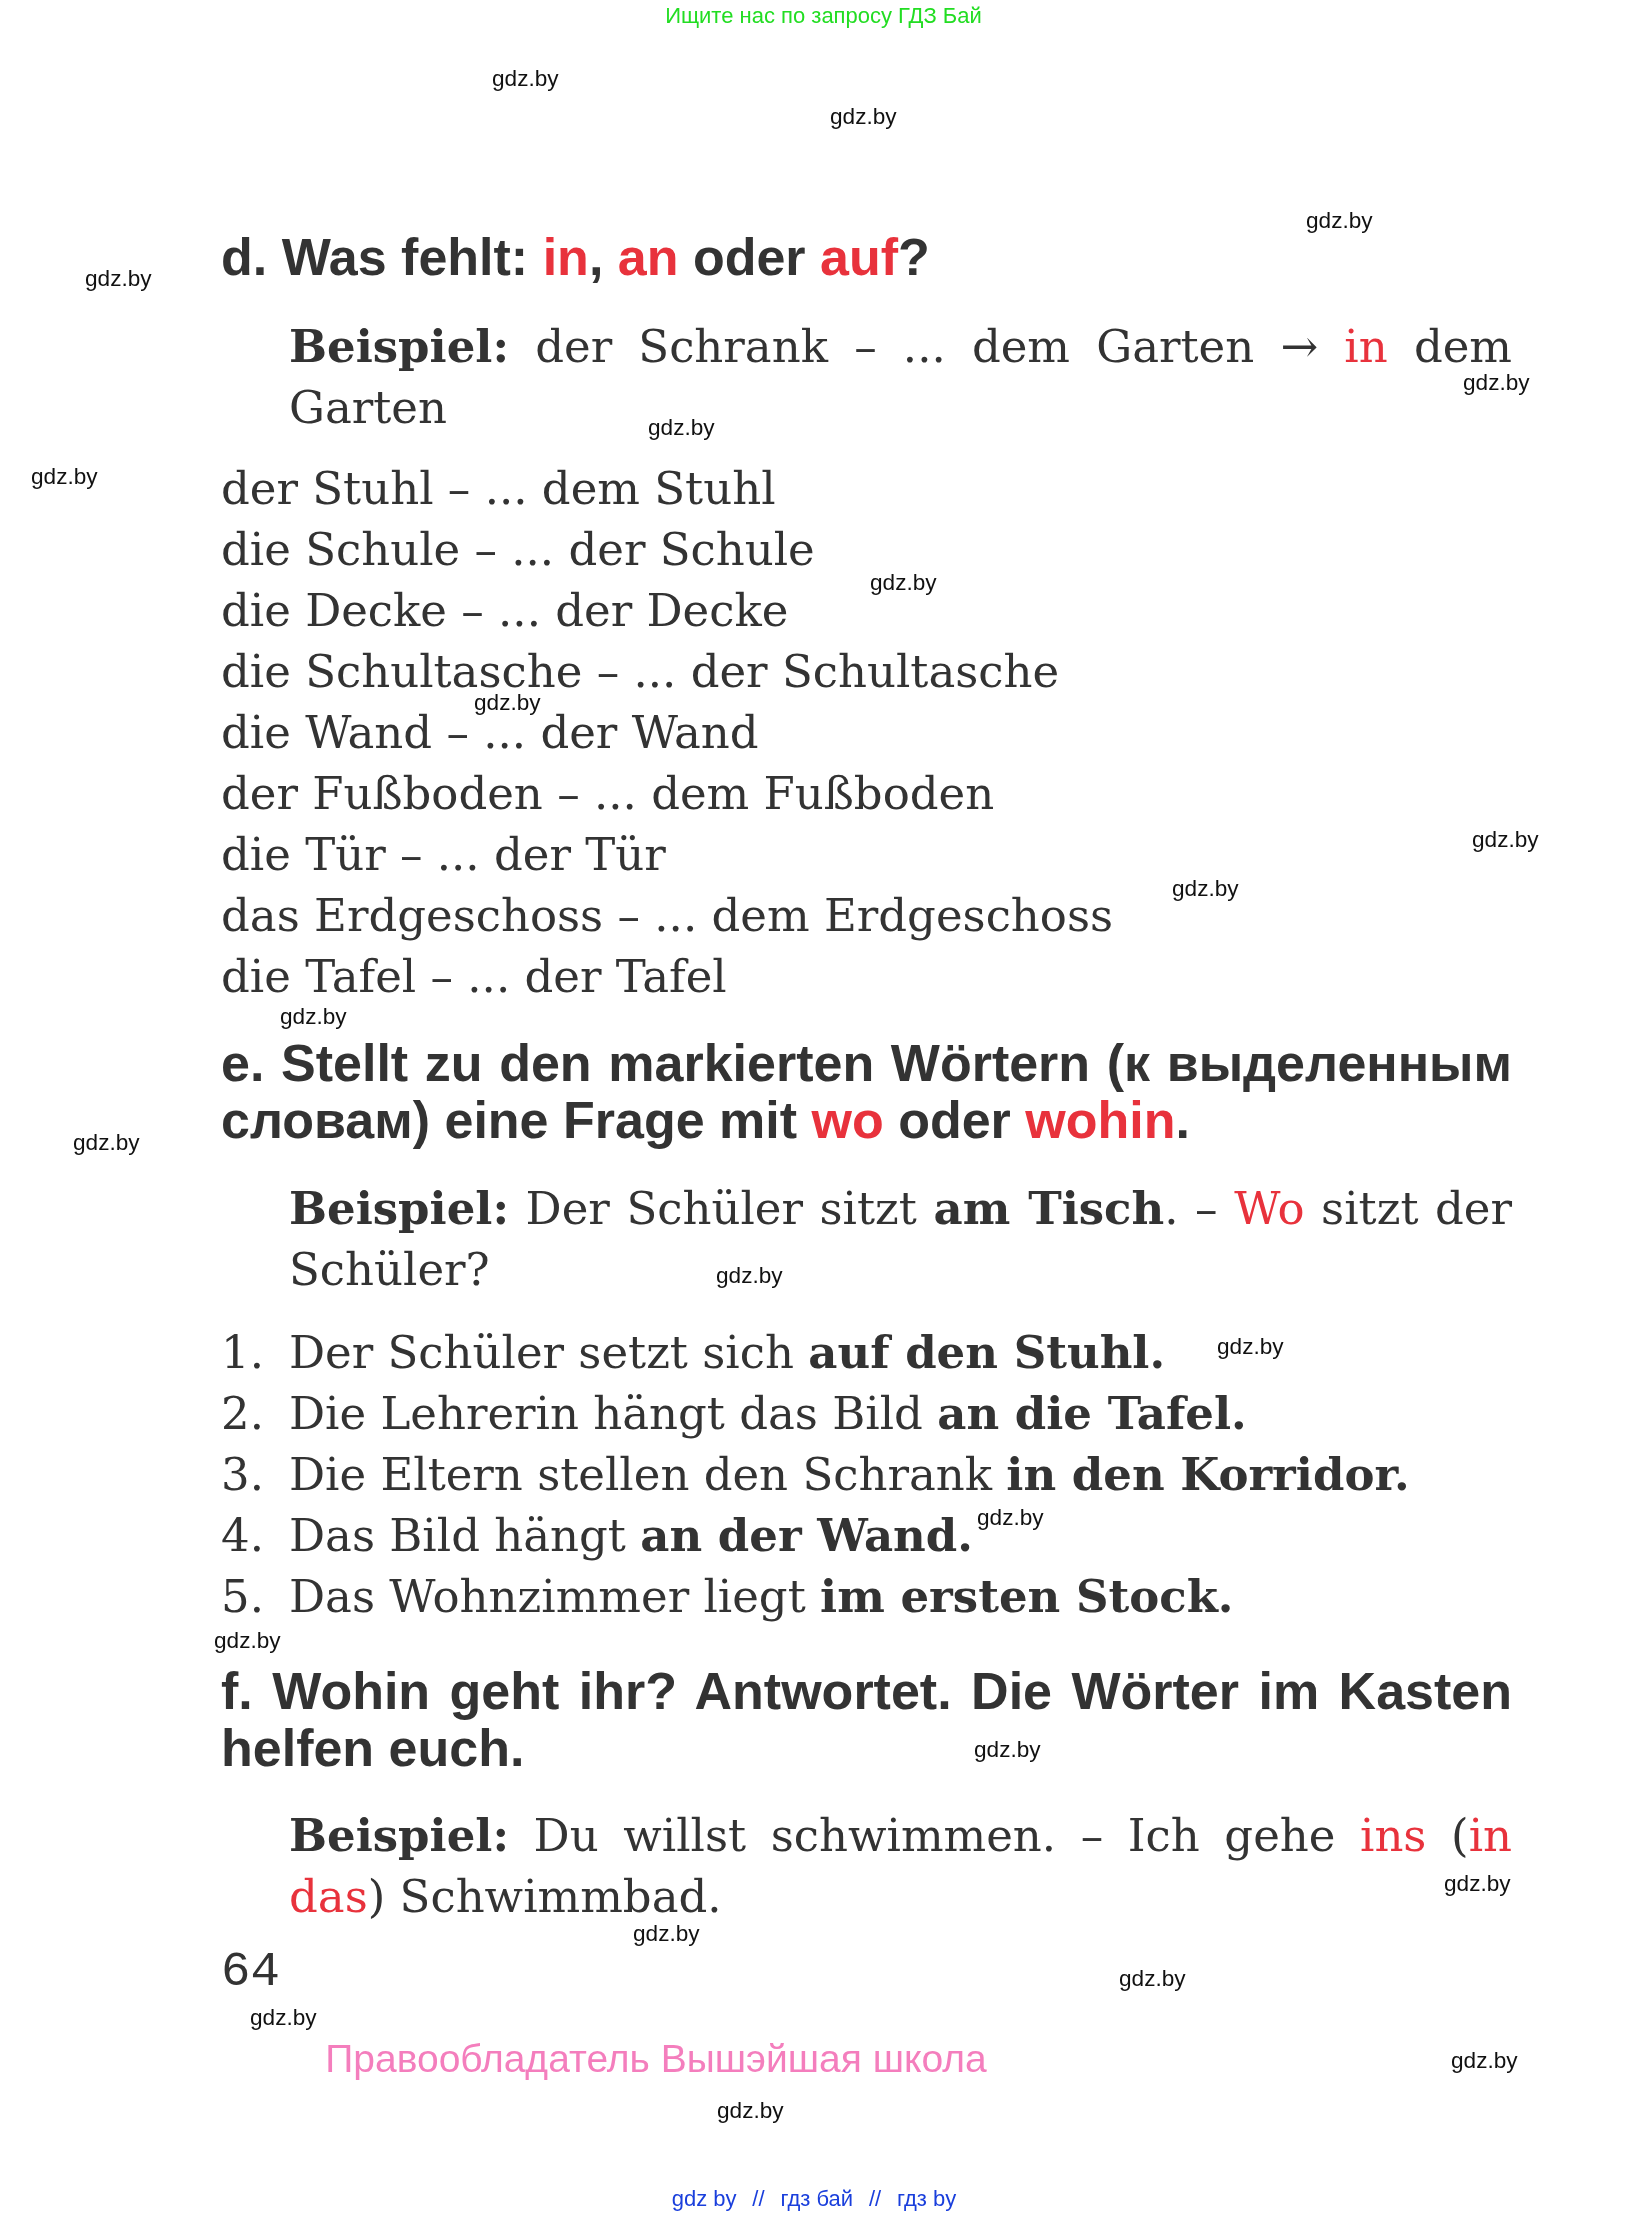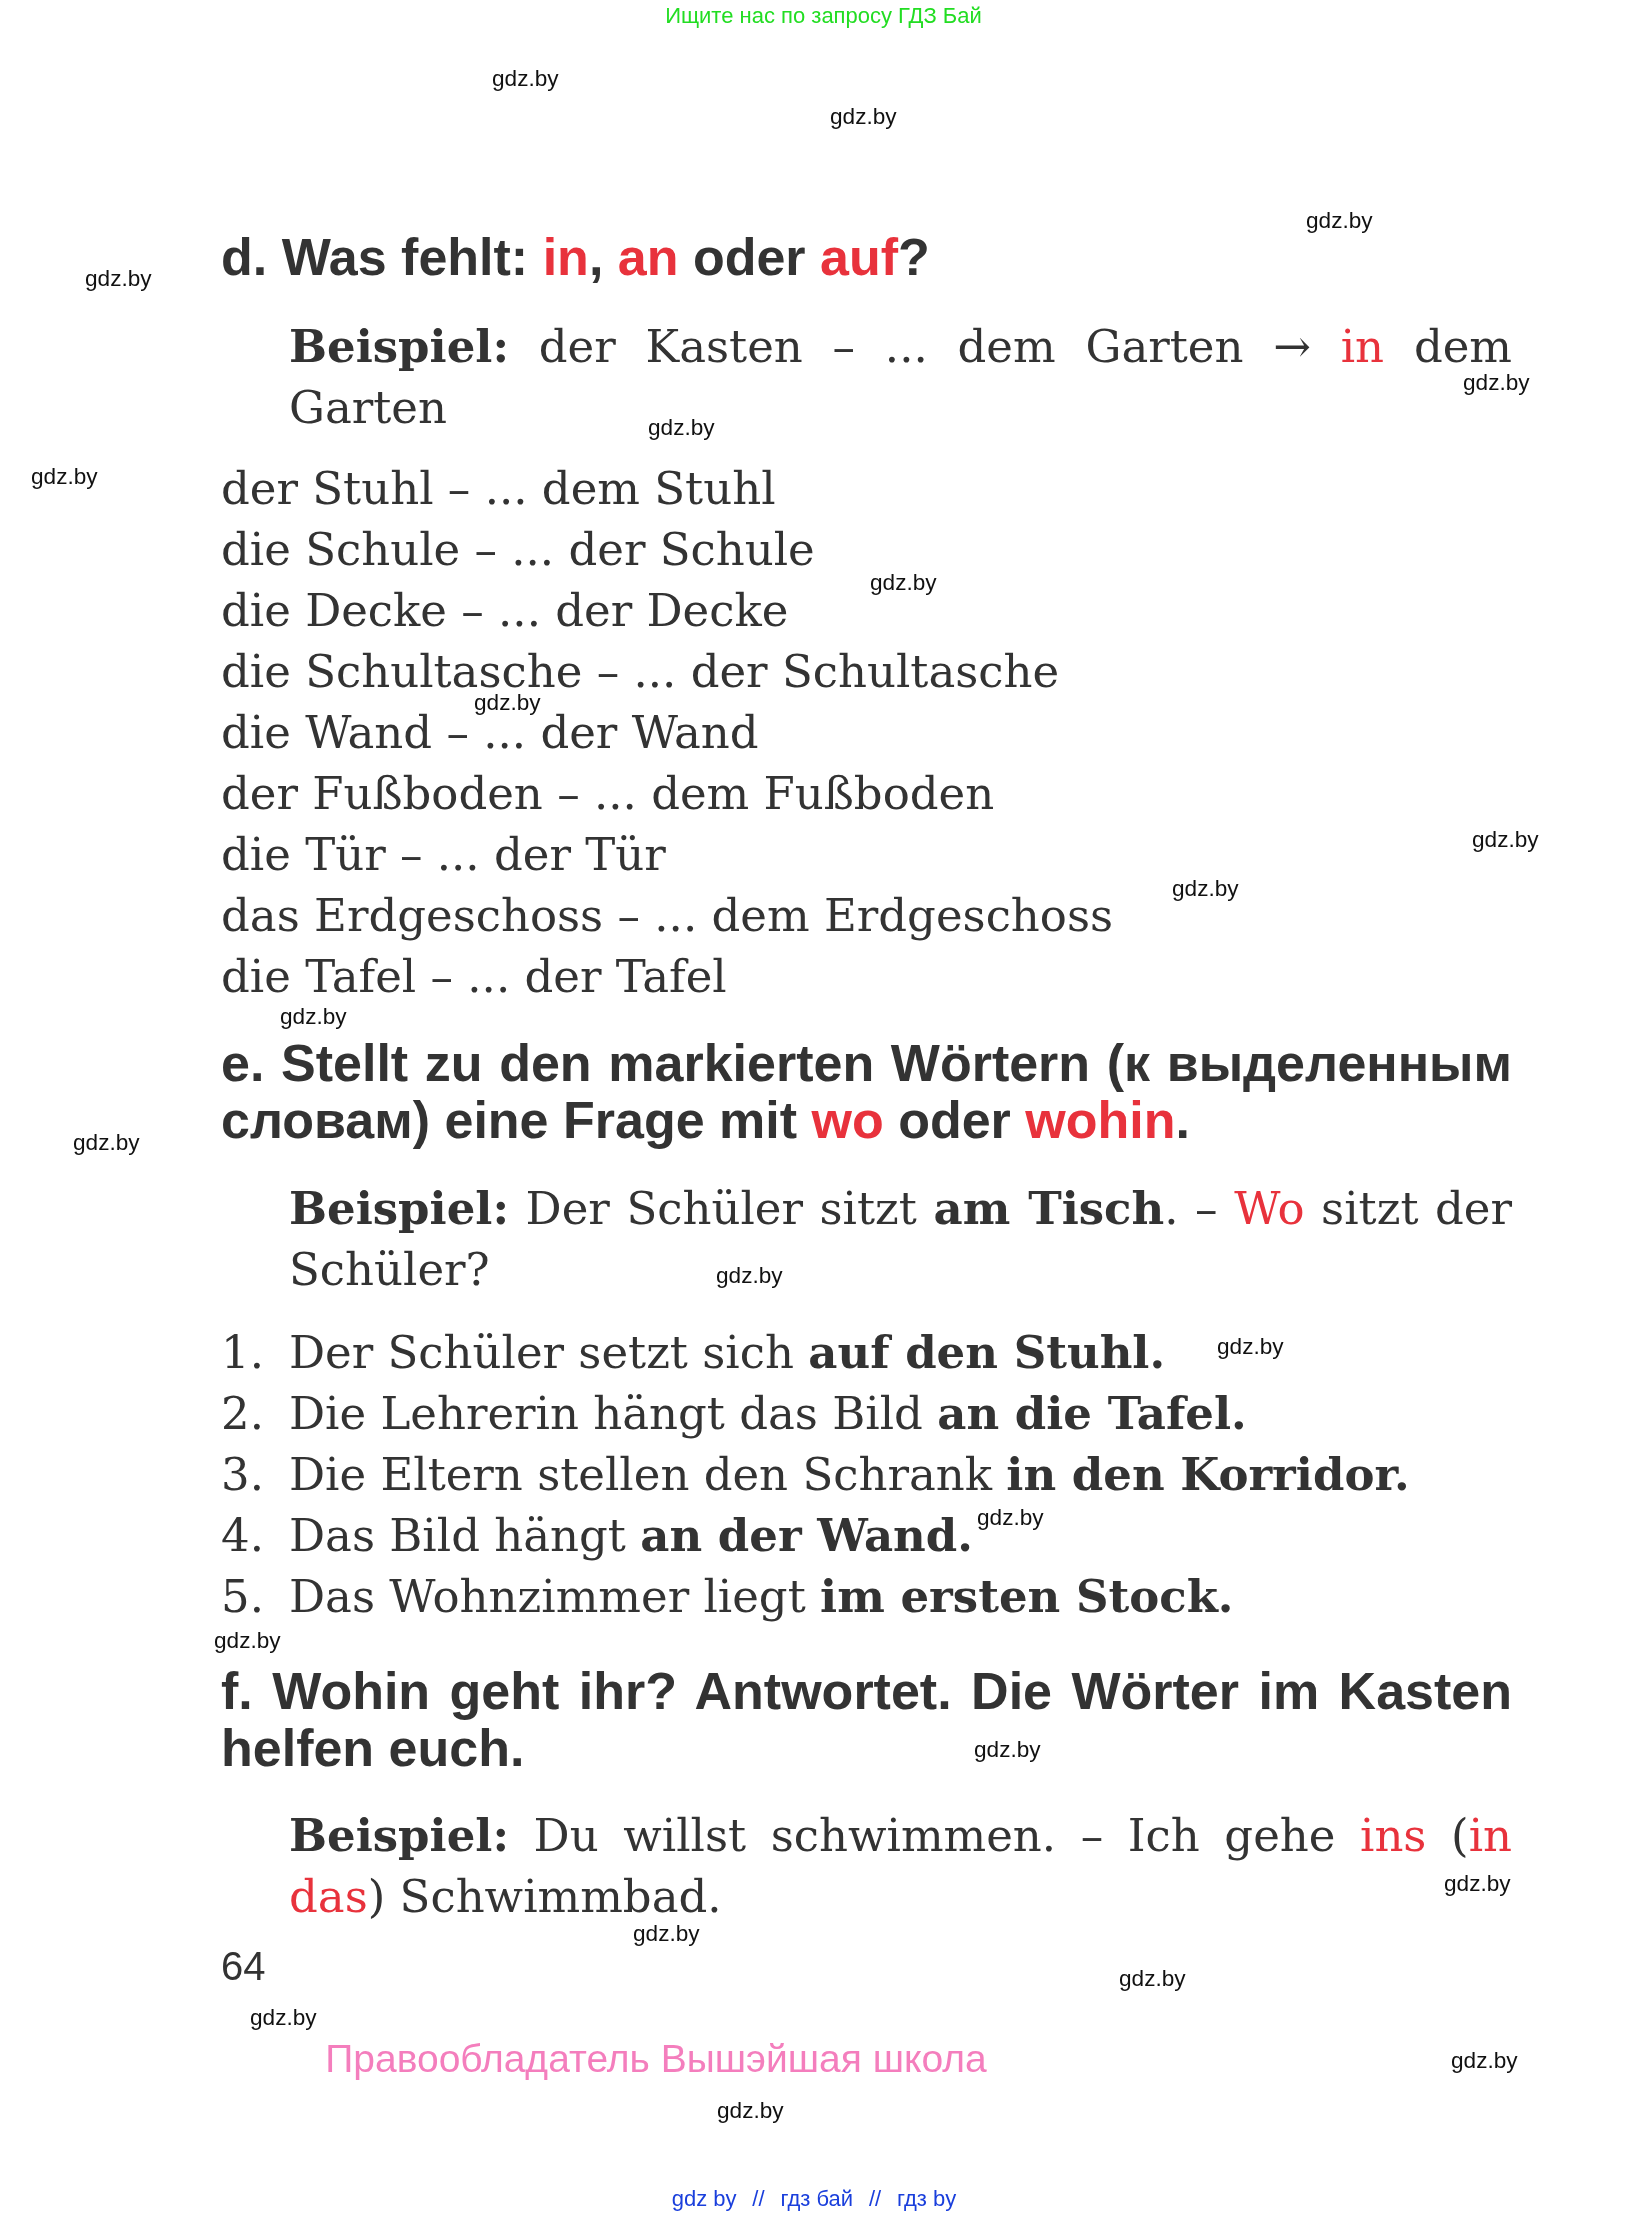--- a/index.html
+++ b/index.html
@@ -42,21 +42,21 @@
   .num-list { position: absolute; left: 0; top: 1322px; }
   .num-list .row {
     font-family: "DejaVu Serif", serif; font-size: 45px; line-height: 61px;
     color: #333333; white-space: nowrap;
   }
   .num-list .n { display: inline-block; width: 68px; }
   .num-list b { font-weight: bold; }
 
   .page-number {
     position: absolute; left: 221px; top: 1944px;
-    font-family: Liberation Sans, sans-serif; font-size: 40px; color: #333333;
+    font-family: Liberation Mono, monospace; font-size: 49px; color: #333333;
   }
 
   .copyright {
     position: absolute; left: 0; width: 1312px; top: 2037px; text-align: center;
     font-family: "Liberation Sans", sans-serif; font-size: 39px; color: #f47ebd;
   }
 
   .bottom-links {
     position: absolute; left: 0; width: 1628px; top: 2186px; text-align: center;
     font-family: "Liberation Sans", sans-serif; font-size: 22px; color: #1a3fdc;
@@ -75,21 +75,21 @@
     <span>d.</span>
     <span>Was fehlt:</span>
     <span class="red">in</span><span>,</span>
     <span class="red">an</span>
     <span>oder</span>
     <span class="red">auf</span><span>?</span>
   </div>
 
   <div class="example" style="top:316px;">
     <span class="lbl">Beispiel:</span>
-    <span>der Kasten – ... dem Garten →</span>
+    <span>der Schrank – ... dem Garten →</span>
     <span class="red">in</span>
     <span>dem Garten</span>
   </div>
 
   <div class="pair-list">
     <div class="row">der Stuhl – ... dem Stuhl</div>
     <div class="row">die Schule – ... der Schule</div>
     <div class="row">die Decke – ... der Decke</div>
     <div class="row">die Schultasche – ... der Schultasche</div>
     <div class="row">die Wand – ... der Wand</div>

